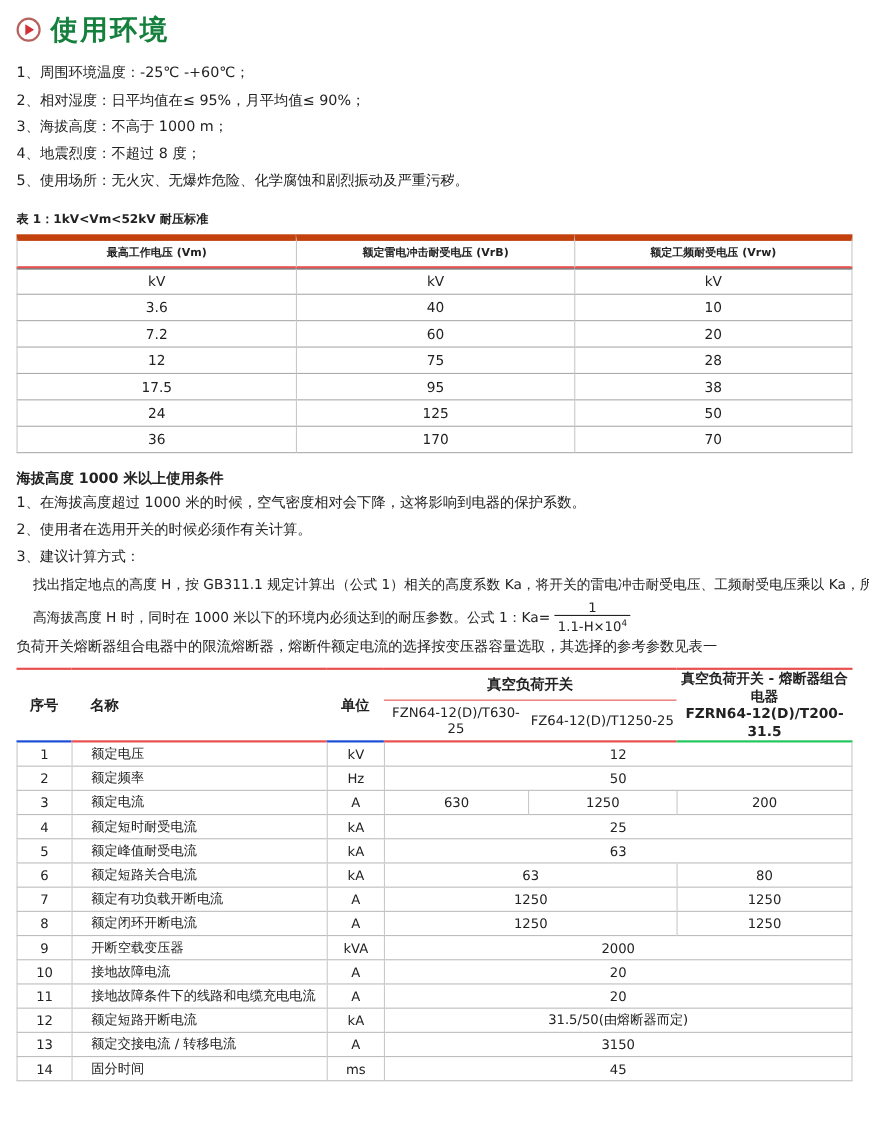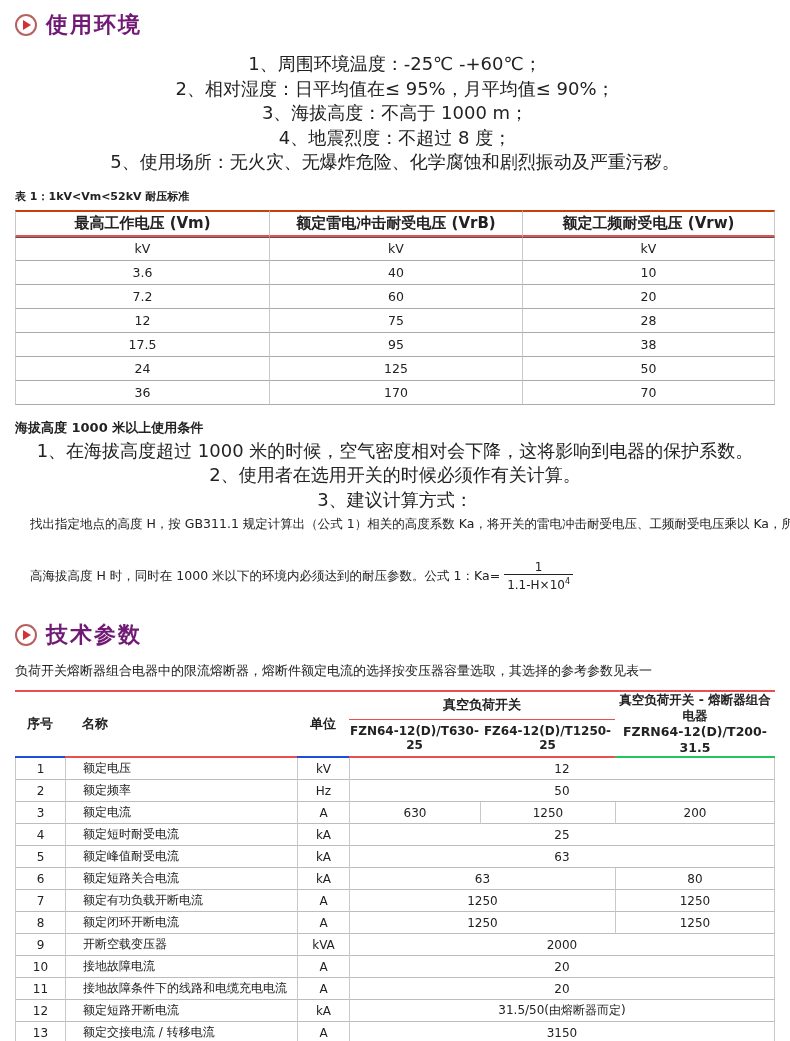--- a/index.html
+++ b/index.html
@@ -3,53 +3,53 @@
 <meta charset="utf-8">
 <style>
   html,body{margin:0;padding:0;background:#fff;}
   body{width:790px;height:1041px;font-family:"DejaVu Sans",sans-serif;color:#222;overflow:hidden;}
   .page{padding:10px 15px 0 15px;box-sizing:border-box;}
 
   .section-header{display:flex;align-items:center;gap:9px;margin:0 0 12px 0;}
   .ph-icon{width:22px;height:22px;min-width:22px;border:2px solid #b5625f;border-radius:50%;
     display:inline-flex;align-items:center;justify-content:center;box-sizing:border-box;background:#fff;}
   .tri{width:0;height:0;border-left:8px solid #d23237;border-top:5px solid transparent;border-bottom:5px solid transparent;margin-left:2px;}
-  .sec-title{font-size:22px;color:#701a75;margin:0;font-weight:bold;letter-spacing:2px;}
+  .sec-title{font-size:25px;color:#15803d;margin:0;font-weight:bold;letter-spacing:2px;}
 
   ul.plain{list-style:none;margin:0;padding:0;}
-  ul.plain li{font-size:18px;line-height:24.5px;white-space:nowrap;text-align:center;}
+  ul.plain li{font-size:13px;line-height:24.5px;white-space:nowrap;}
 
   .tbl-caption{font-size:11px;font-weight:bold;margin:14px 0 6px 0;}
 
   table{border-collapse:separate;border-spacing:0;width:760px;table-layout:fixed;}
 
   
   .t1 th,.t1 td{text-align:center;padding:0;overflow:hidden;}
-  .t1 thead th{font-size:15px;font-weight:bold;height:23px;border-top:2px solid #c2410c;border-bottom:2px solid #e8504f;}
+  .t1 thead th{font-size:10px;font-weight:bold;height:23px;border-top:6px solid #c2410c;border-bottom:2px solid #e8504f;}
   .t1 tr.units td{font-size:12.5px;height:22px;border-top:1px solid #555;border-bottom:1px solid #ababab;}
   .t1 tbody td{font-size:12.5px;height:23px;border-bottom:1px solid #ababab;}
   .t1 th,.t1 td{border-left:1px solid #c9c9c9;}
   .t1 th:last-child,.t1 td:last-child{border-right:1px solid #c9c9c9;}
 
   
   .t2 thead th{font-weight:bold;padding:0;overflow:hidden;vertical-align:middle;}
   .t2 thead tr:first-child th{border-top:2px solid #e8504f;}
   .t2 th.h-no,.t2 th.h-unit{font-size:13px;border-bottom:2px solid #1d4ed8;}
   .t2 th.h-name{font-size:13px;text-align:left;padding-left:17px;border-bottom:2px solid #e8504f;margin-top:22px;}
   .t2 th.h-group1{font-size:13px;height:20px;border-bottom:1px solid #e8504f;}
   .t2 th.h-group2{font-size:12.5px;line-height:16px;border-bottom:2px solid #22c55e;}
-  .t2 tr.sub th{font-size:12px;height:20px;border-bottom:2px solid #e8504f;font-weight:bold;}
+  .t2 tr.sub th{font-size:12px;height:20px;border-bottom:2px solid #e8504f;font-weight:normal;}
   .t2 tbody td{font-size:12px;height:21px;text-align:center;padding:0;overflow:hidden;
     border-bottom:1px solid #bdbdbd;border-left:1px solid #c9c9c9;}
   .t2 tbody td:last-child{border-right:1px solid #c9c9c9;}
   .t2 tbody td.c-name{text-align:left;padding-left:17px;white-space:nowrap;}
 
   .alt-title{font-size:13px;font-weight:bold;margin:14px 0 2px 0;}
   .alt-para{font-size:12.5px;line-height:24px;padding-left:15px;white-space:nowrap;}
-  .alt-para .line2{display:flex;align-items:center;height:36px;margin-top:22px;}
+  .alt-para .line2{display:flex;align-items:center;height:36px;}
   .frac{display:inline-flex;flex-direction:column;align-items:center;font-size:12px;line-height:14px;margin-left:4px;vertical-align:middle;}
   .frac .den{border-top:1px solid #222;padding:0 3px;}
   .frac sup{font-size:8px;vertical-align:super;}
 
   .s2-intro{font-size:13px;margin:0 0 10px 0;white-space:nowrap;}
   .mt2{margin-top:26px;}
 </style>
 </head>
 <body>
 
@@ -135,26 +135,20 @@
     <div>找出指定地点的高度 H，按 GB311.1 规定计算出（公式 1）相关的高度系数 Ka，将开关的雷电冲击耐受电压、工频耐受电压乘以 Ka，所得到的数值是开关用在</div>
     <div class="line2">
       <span>高海拔高度 H 时，同时在 1000 米以下的环境内必须达到的耐压参数。公式 1：Ka=</span>
       <span class="frac">
         <span class="num">1</span>
         <span class="den"><span>1.1-H×10</span><sup>4</sup></span>
       </span>
     </div>
   </div>
 
-  <div class="section-header mt2">
-    <span class="ph-icon">
-        <span class="tri"></span>
-      </span>
-    <h1 class="sec-title">技术参数</h1>
-  </div>
 
   <p class="s2-intro">负荷开关熔断器组合电器中的限流熔断器，熔断件额定电流的选择按变压器容量选取，其选择的参考参数见表一</p>
 
   <table class="t2">
     <colgroup>
       <col style="width:50px">
         <col style="width:232px">
         <col style="width:52px">
       <col style="width:131px">
         <col style="width:135px">

